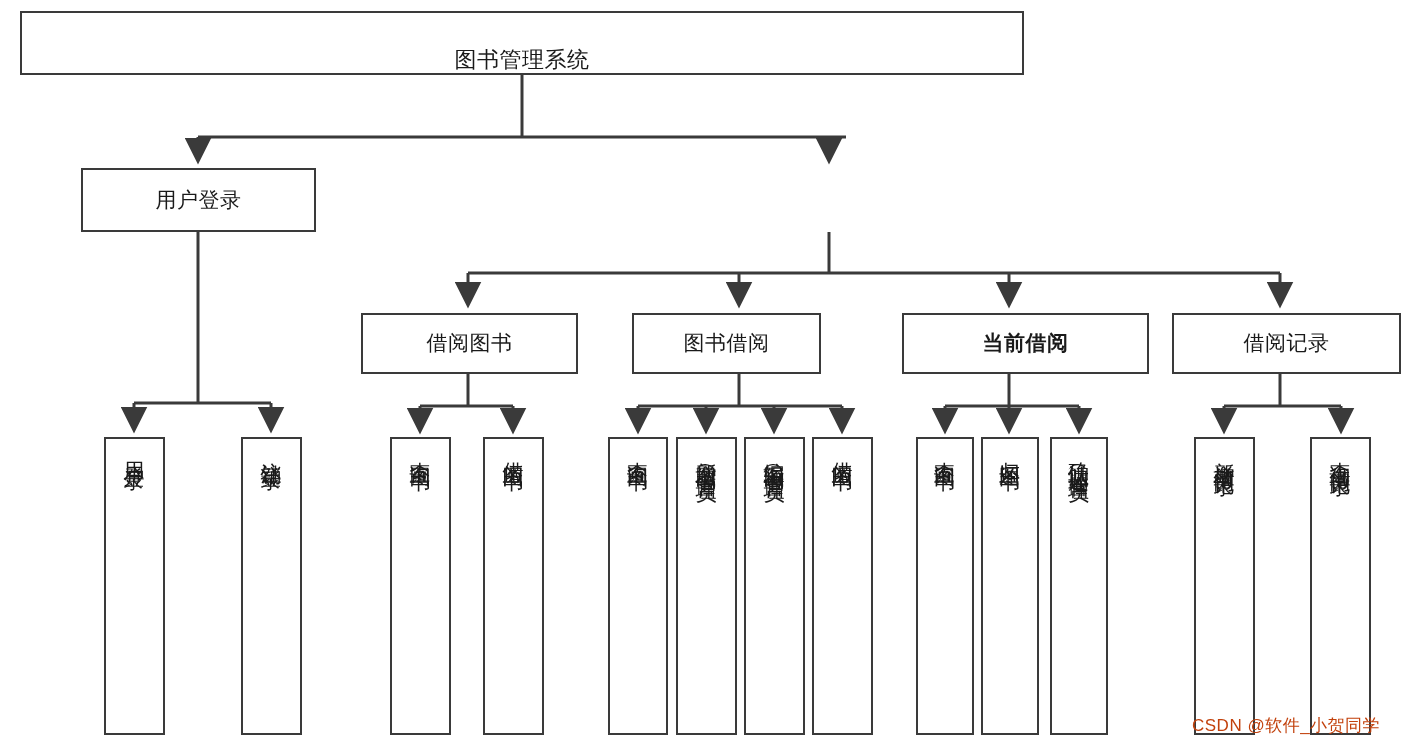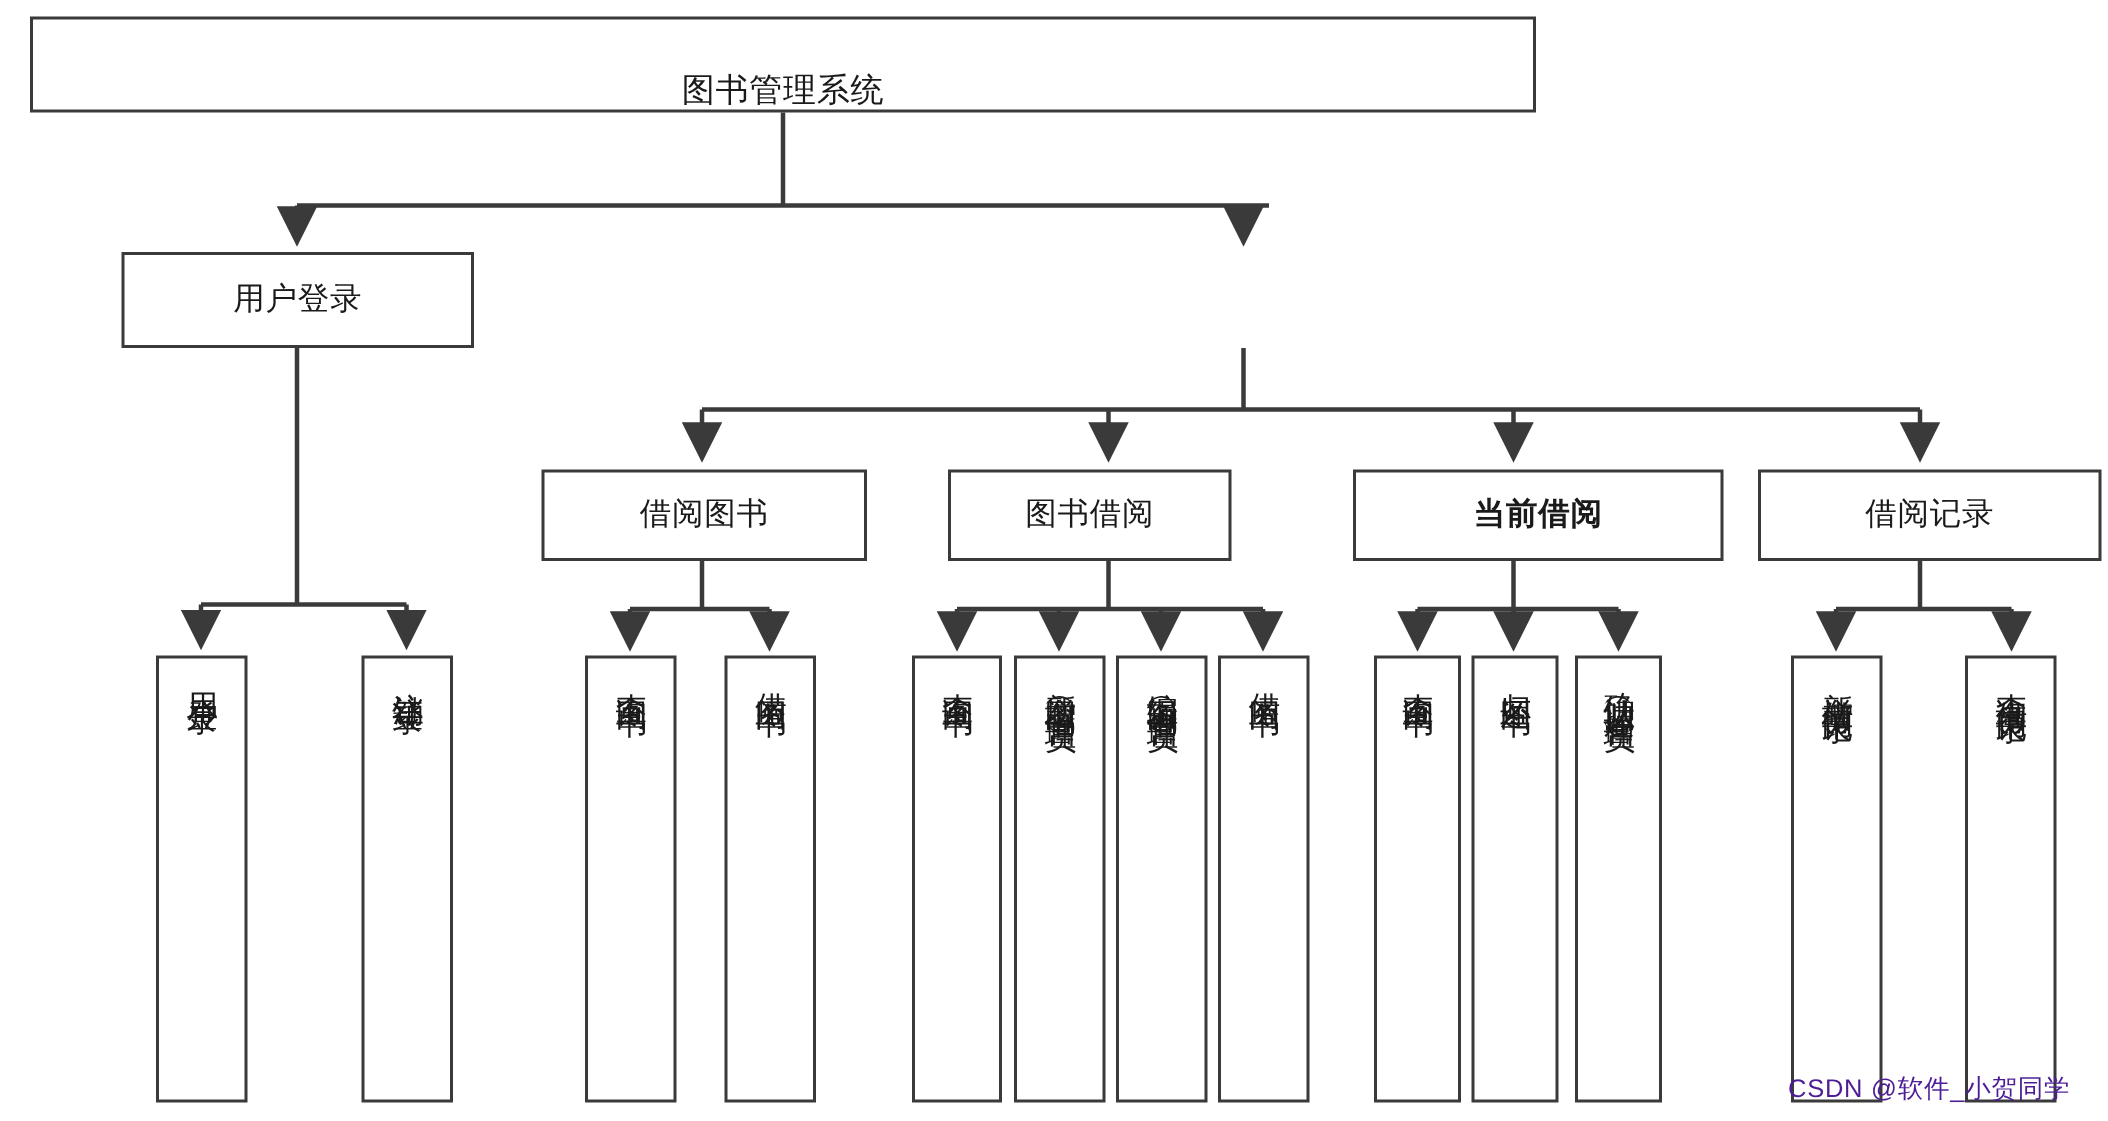--- a/index.html
+++ b/index.html
@@ -59,21 +59,21 @@
     font-size: 21px;
     line-height: 1.0;
     letter-spacing: 3px;
     white-space: pre;
   }
   .watermark {
     position: absolute;
     left: 1192px;
     top: 714px;
     font-size: 17px;
-    color: #4c1d95;
+    color: #c2410c;
     letter-spacing: 0.5px;
     white-space: pre;
     user-select: none;
   }
 </style>
 </head>
 <body>
 
 <div id="canvas">
 

